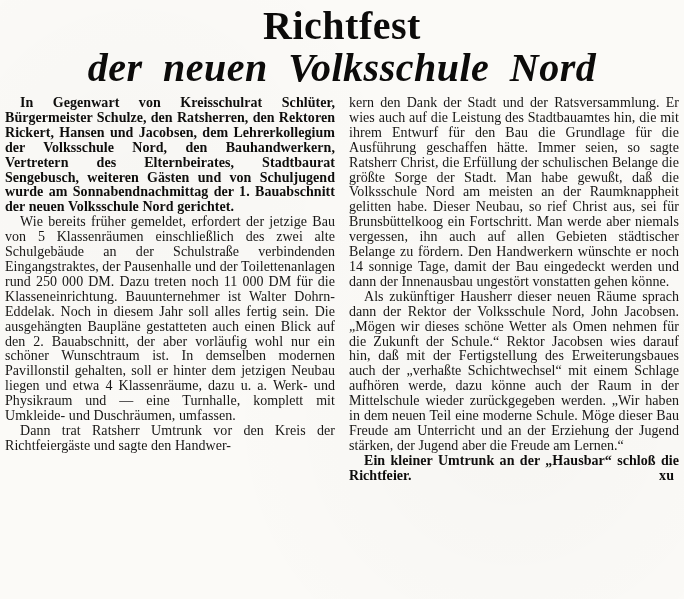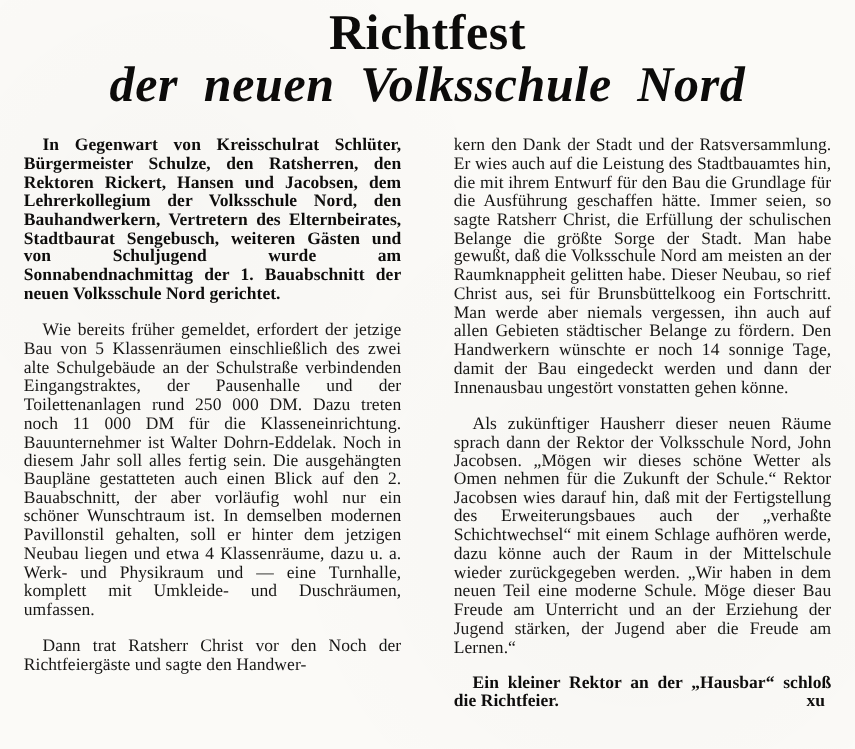--- a/index.html
+++ b/index.html
@@ -53,21 +53,21 @@
   .col {
     flex: 1 1 0;
     min-width: 0;
     font-size: 14px;
     line-height: 14.9px;
     text-align: justify;
     letter-spacing: 0.05px;
     color: #171615;
   }
   .col p {
-    margin: 14px;
+    margin: 0;
     text-indent: 15px;
     font-family: Liberation Serif, serif;
   }
   .col p.noindent {
     text-indent: 0;
   }
   .bold {
     font-weight: 700;
     color: #0e0d0c;
   }
@@ -89,26 +89,26 @@
   <h1 class="headline">
     <span class="hl1">Richtfest</span>
     <span class="hl2">der neuen Volksschule Nord</span>
   </h1>
 
   <div class="columns">
 
     <div class="col">
       <p class="bold">In Gegenwart von Kreisschulrat Schlüter, Bürgermeister Schulze, den Ratsherren, den Rektoren Rickert, Hansen und Jacobsen, dem Lehrerkollegium der Volksschule Nord, den Bauhandwerkern, Vertretern des Elternbeirates, Stadtbaurat Sengebusch, weiteren Gästen und von Schuljugend wurde am Sonnabendnachmittag der 1. Bauabschnitt der neuen Volksschule Nord gerichtet.</p>
       <p>Wie bereits früher gemeldet, erfordert der jetzige Bau von 5 Klassenräumen einschließlich des zwei alte Schulgebäude an der Schulstraße verbindenden Eingangstraktes, der Pausenhalle und der Toilettenanlagen rund 250 000 DM. Dazu treten noch 11 000 DM für die Klasseneinrichtung. Bauunternehmer ist Walter Dohrn-Eddelak. Noch in diesem Jahr soll alles fertig sein. Die ausgehängten Baupläne gestatteten auch einen Blick auf den 2. Bauabschnitt, der aber vorläufig wohl nur ein schöner Wunschtraum ist. In demselben modernen Pavillonstil gehalten, soll er hinter dem jetzigen Neubau liegen und etwa 4 Klassenräume, dazu u. a. Werk- und Physikraum und — eine Turnhalle, komplett mit Umkleide- und Duschräumen, umfassen.</p>
-      <p>Dann trat Ratsherr Christ vor den Noch der Richtfeiergäste und sagte den Handwer-</p>
+      <p>Dann trat Ratsherr Umtrunk vor den Kreis der Richtfeiergäste und sagte den Handwer-</p>
     </div>
 
     <div class="col">
       <p class="noindent">kern den Dank der Stadt und der Ratsversammlung. Er wies auch auf die Leistung des Stadtbauamtes hin, die mit ihrem Entwurf für den Bau die Grundlage für die Ausführung geschaffen hätte. Immer seien, so sagte Ratsherr Christ, die Erfüllung der schulischen Belange die größte Sorge der Stadt. Man habe gewußt, daß die Volksschule Nord am meisten an der Raumknappheit gelitten habe. Dieser Neubau, so rief Christ aus, sei für Brunsbüttelkoog ein Fortschritt. Man werde aber niemals vergessen, ihn auch auf allen Gebieten städtischer Belange zu fördern. Den Handwerkern wünschte er noch 14 sonnige Tage, damit der Bau eingedeckt werden und dann der Innenausbau ungestört vonstatten gehen könne.</p>
       <p>Als zukünftiger Hausherr dieser neuen Räume sprach dann der Rektor der Volksschule Nord, John Jacobsen. „Mögen wir dieses schöne Wetter als Omen nehmen für die Zukunft der Schule.“ Rektor Jacobsen wies darauf hin, daß mit der Fertigstellung des Erweiterungsbaues auch der „verhaßte Schichtwechsel“ mit einem Schlage aufhören werde, dazu könne auch der Raum in der Mittelschule wieder zurückgegeben werden. „Wir haben in dem neuen Teil eine moderne Schule. Möge dieser Bau Freude am Unterricht und an der Erziehung der Jugend stärken, der Jugend aber die Freude am Lernen.“</p>
       <p class="bold closing">
-        <span>Ein kleiner Rektor an der „Hausbar“ schloß die Richtfeier.</span>
+        <span>Ein kleiner Umtrunk an der „Hausbar“ schloß die Richtfeier.</span>
         <span class="sig">xu</span>
       </p>
     </div>
 
   </div>
 </div>
 
 </body></html>

